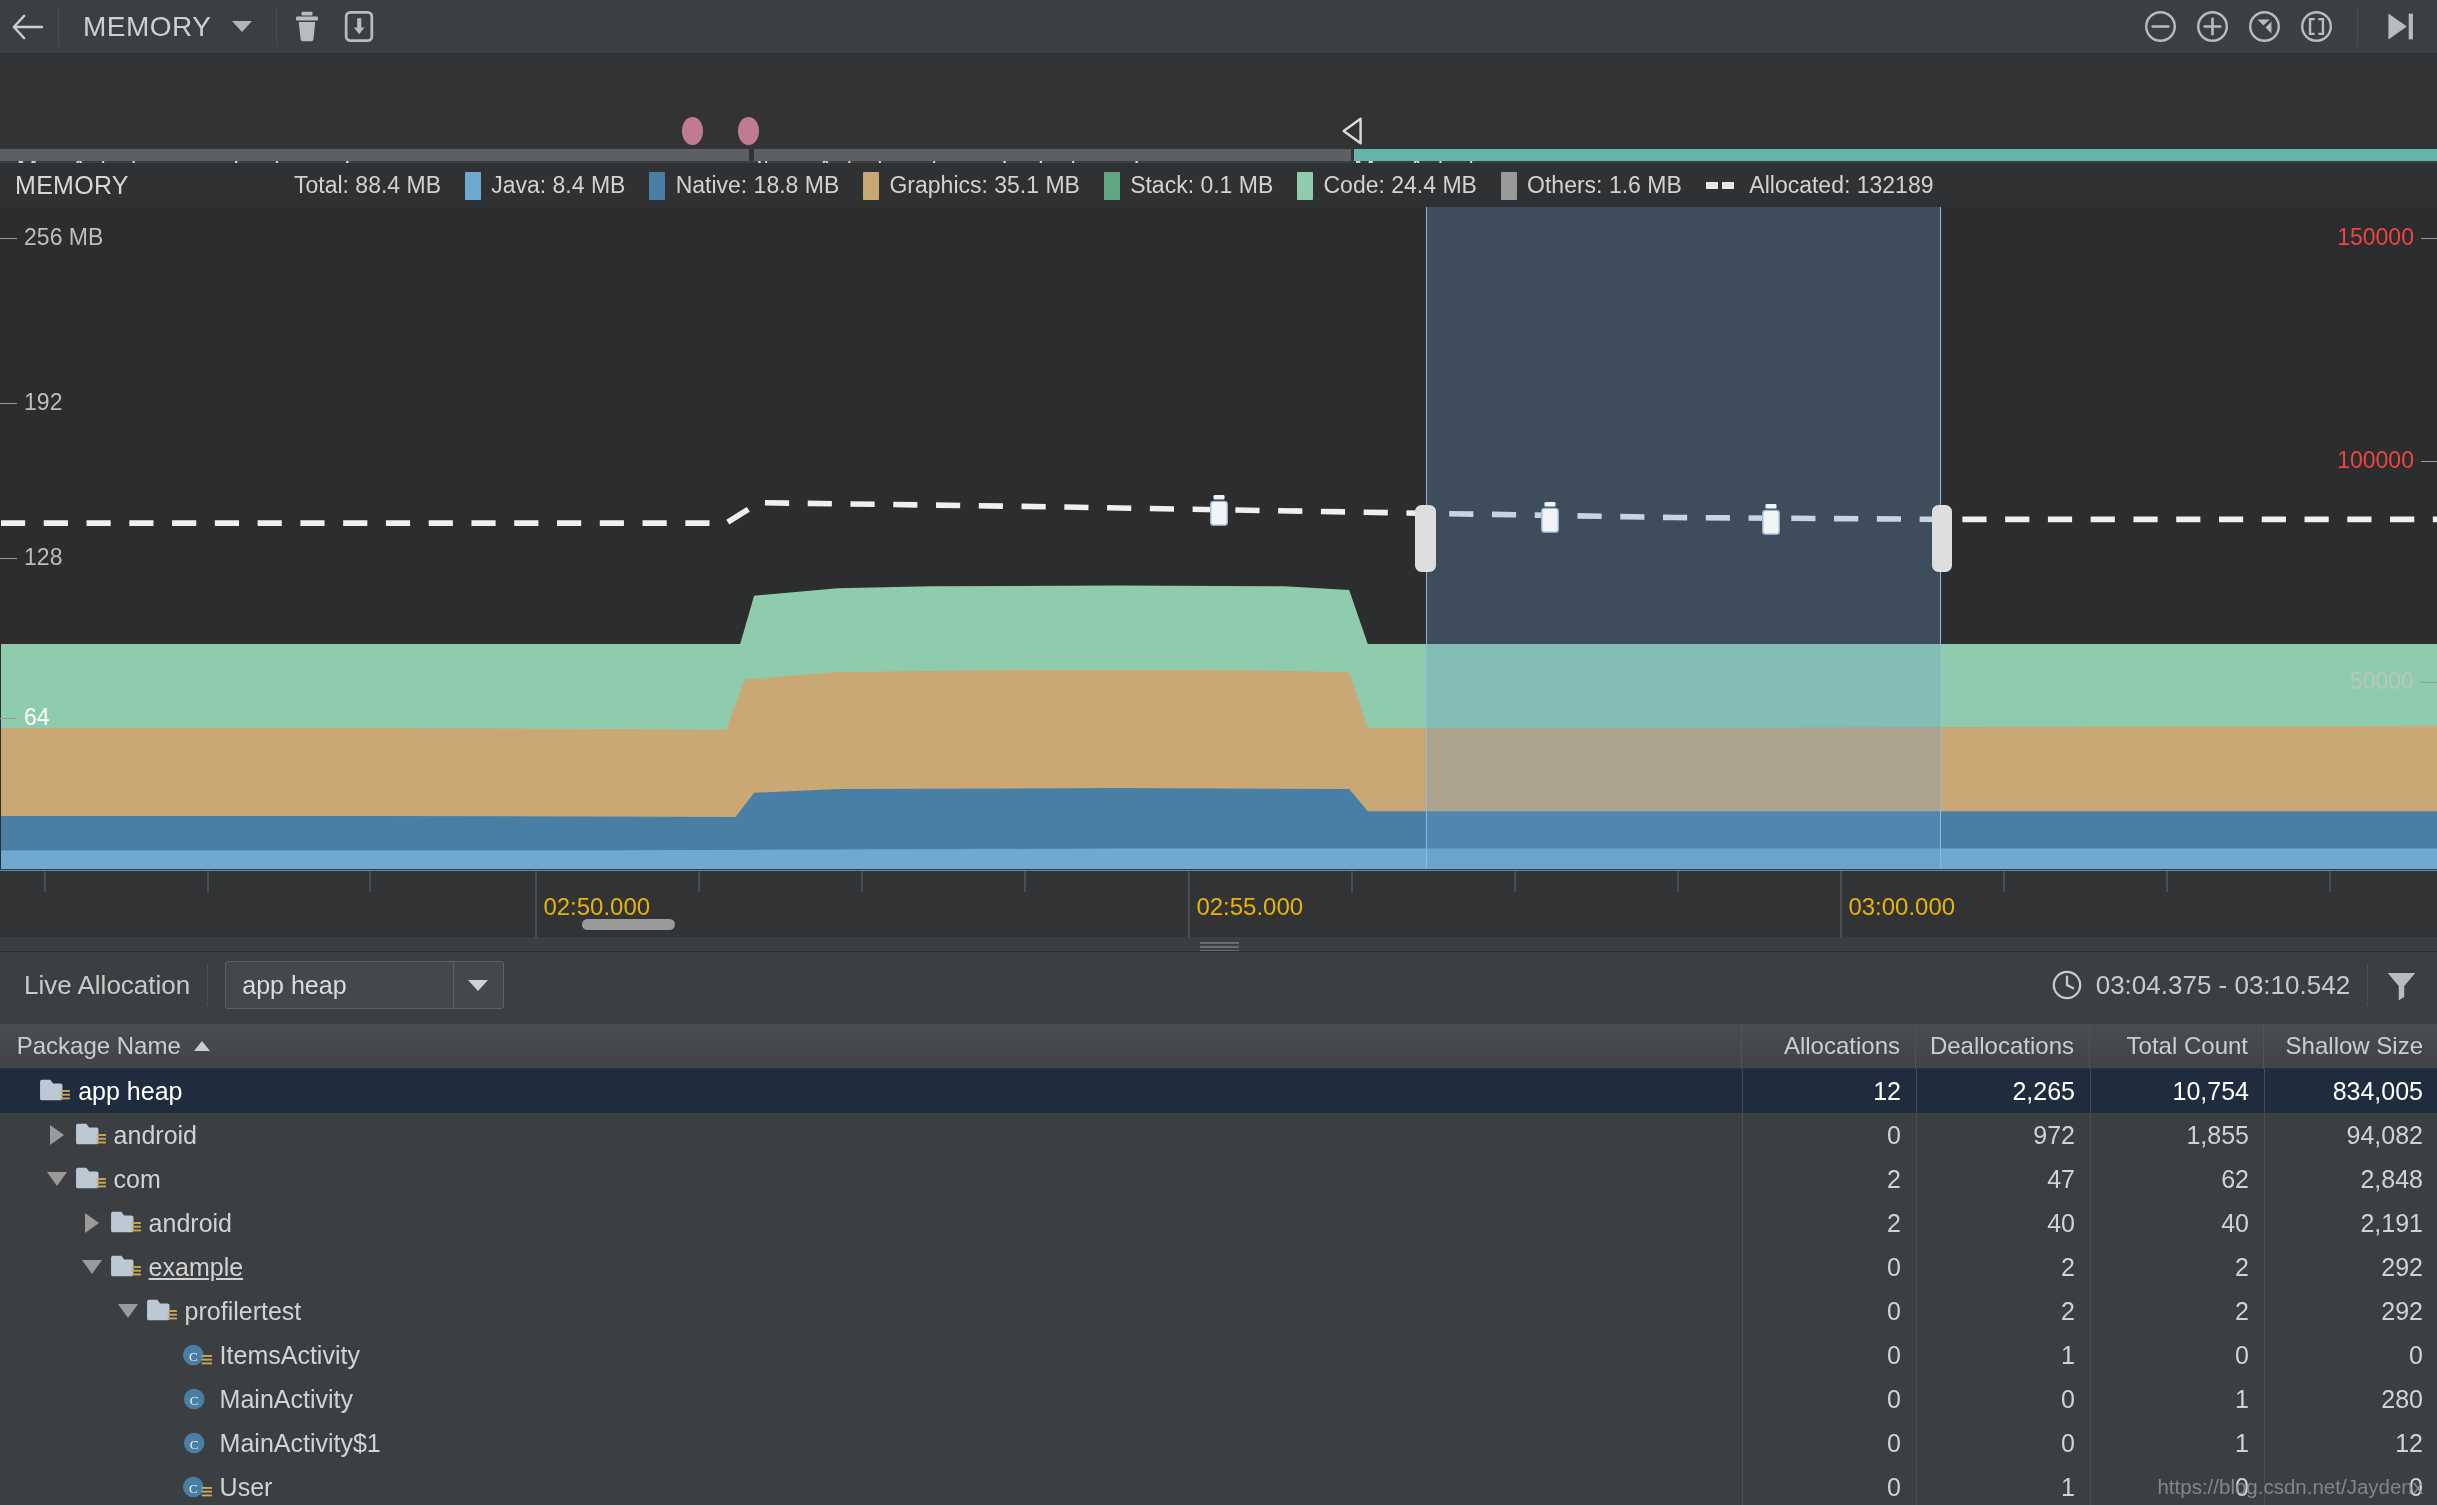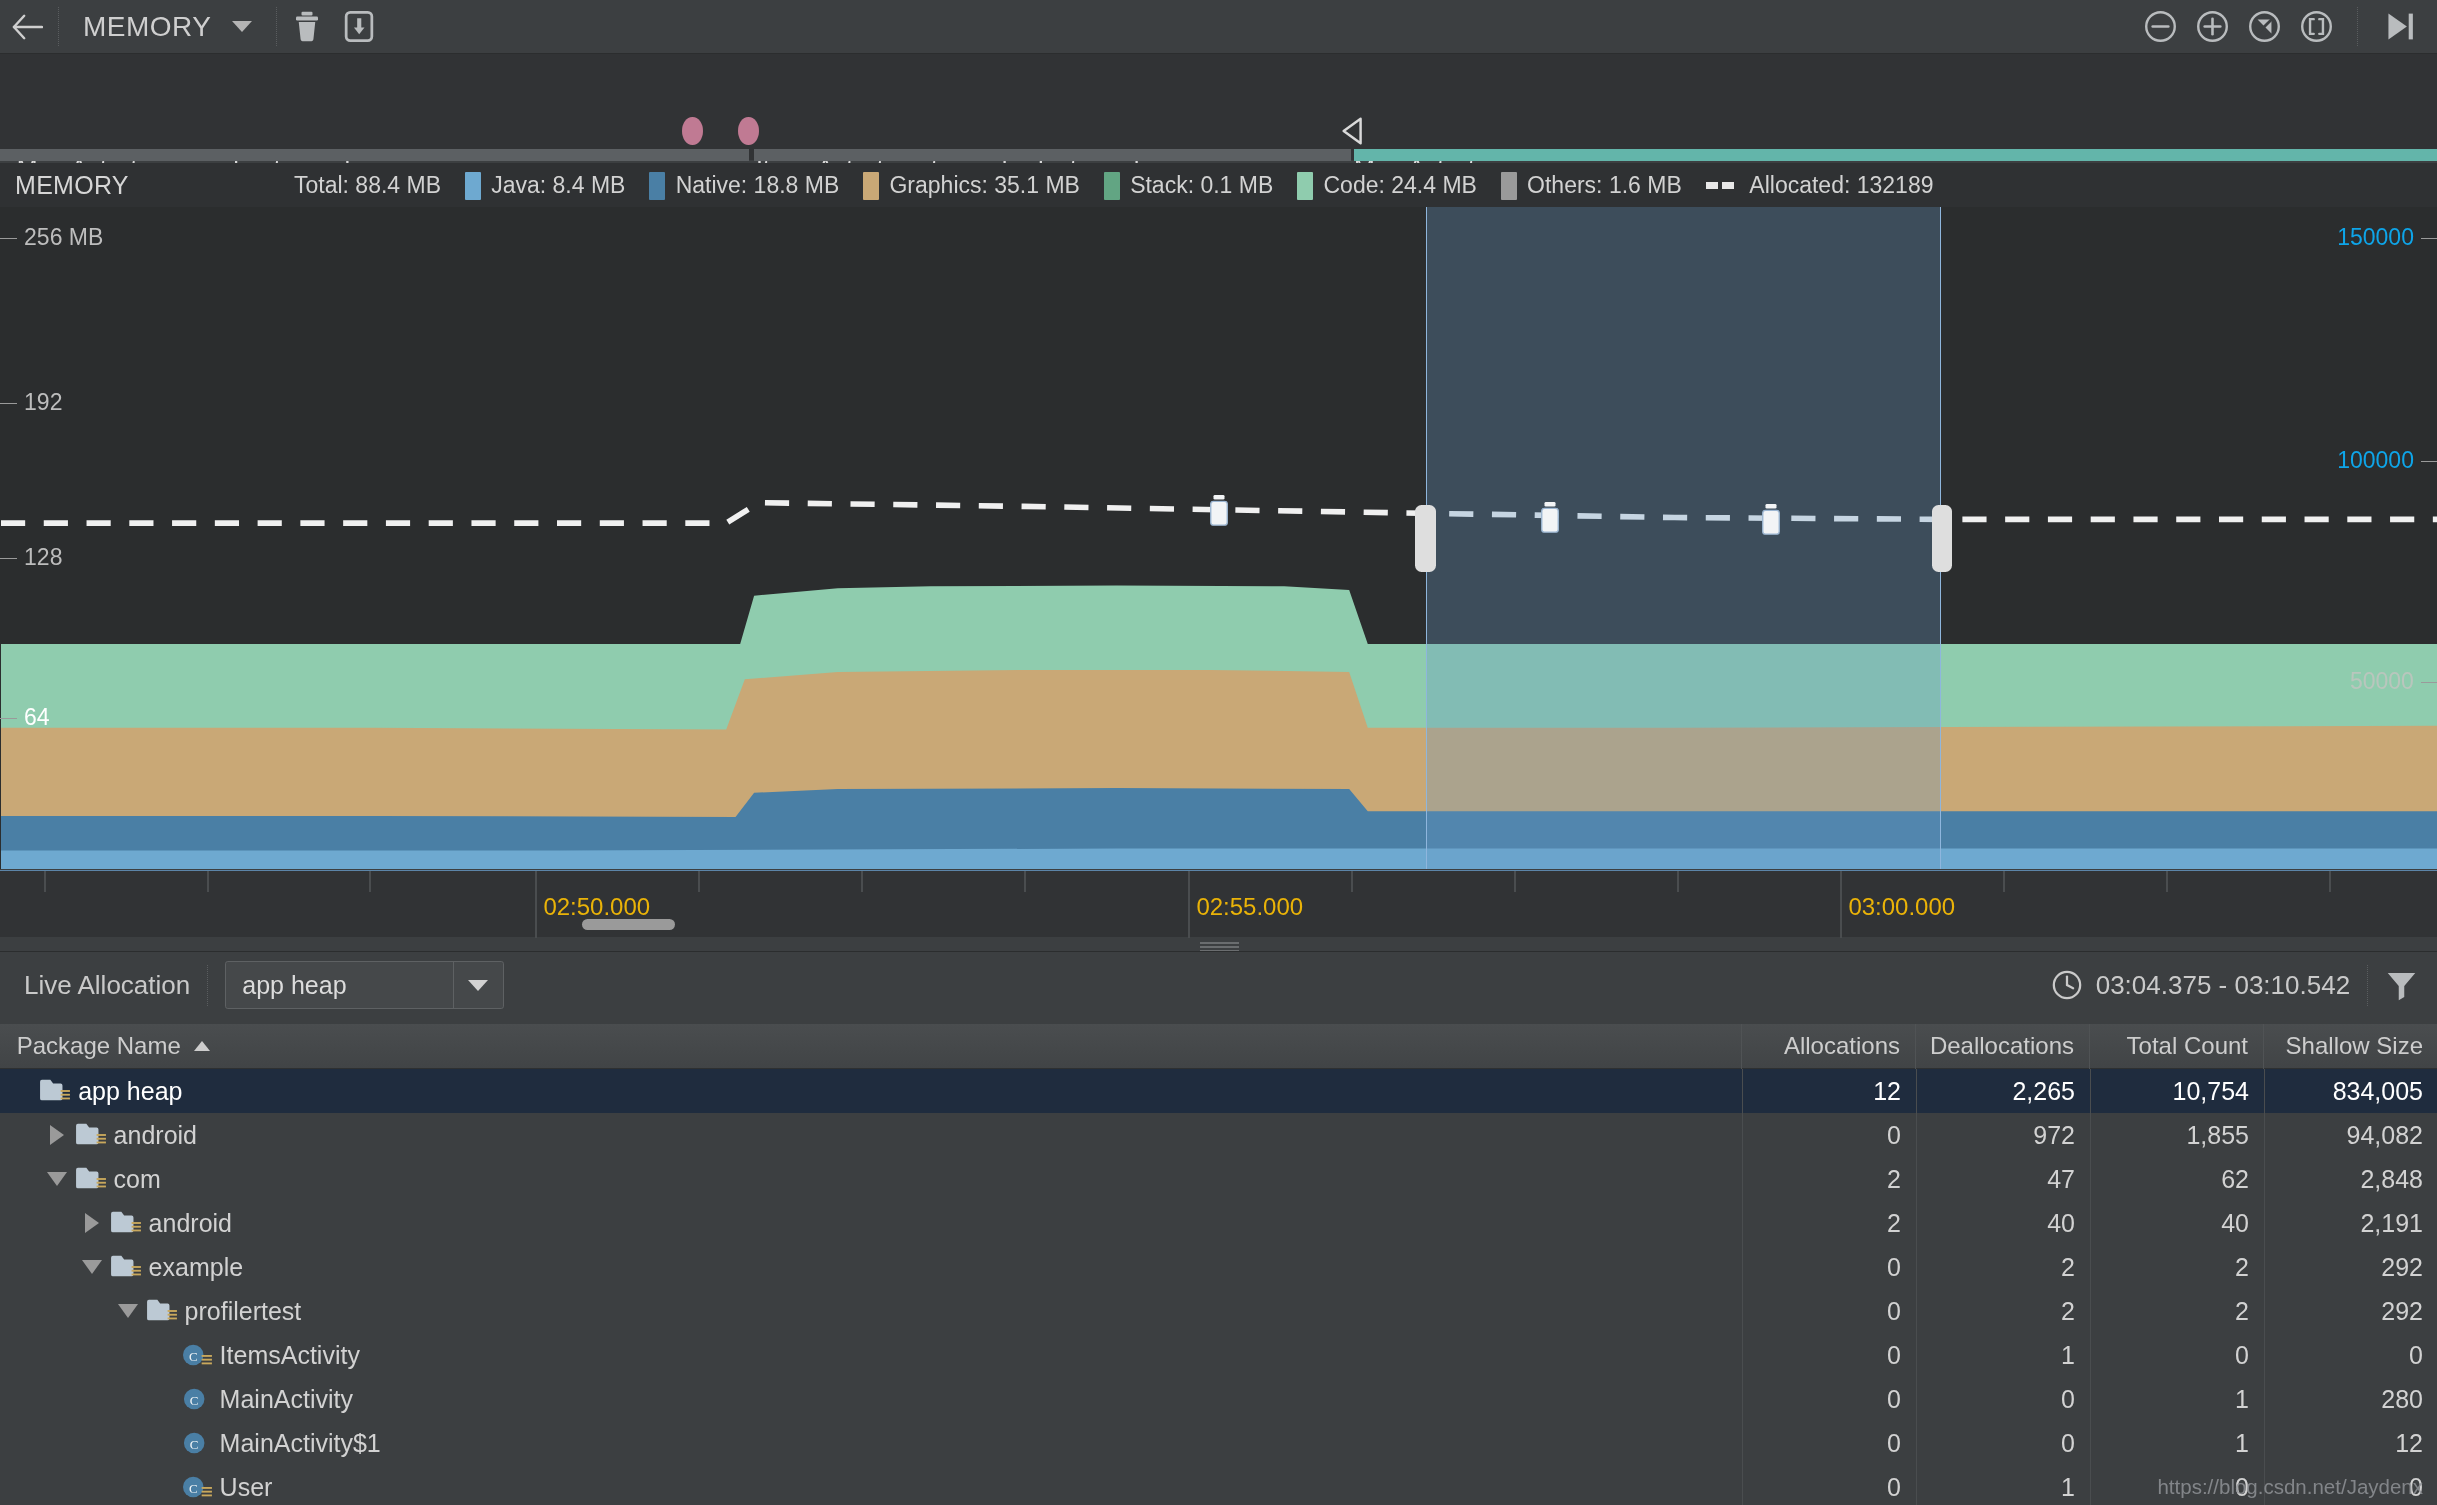--- a/index.html
+++ b/index.html
@@ -74,21 +74,21 @@
   
   .chart-area {
     position: absolute; left: 0; top: 207px; width: 2438px; height: 662px;
     background: #2b2d2e; overflow: hidden;
   }
   .chart-svg { position: absolute; left: 0; top: 0; }
   .axis-left {
     position: absolute; left: 0; font-size: 23px; color: #bdbdbd; white-space: nowrap;
   }
   .axis-right {
-    position: absolute; right: 0; font-size: 23px; color: #0ea5e9; white-space: nowrap; text-align: right;
+    position: absolute; right: 0; font-size: 23px; color: #ef4444; white-space: nowrap; text-align: right;
   }
   .tickdash { display: inline-block; width: 16.7px; border-top: 1.9px solid #9a9a9a; vertical-align: middle; margin-right: 7.4px; }
   .tickdash-r { display: inline-block; width: 16.7px; border-top: 1.9px solid #9a9a9a; vertical-align: middle; margin-left: 7.4px; }
 
   .selection {
     position: absolute; top: 0; height: 662px;
     background: rgba(104,151,197,0.30);
     border-left: 1.9px solid #8fb6dd; border-right: 1.9px solid #8fb6dd;
   }
   .sel-handle {
@@ -510,21 +510,21 @@
               </svg>
             </div>
             <span>android</span>
           </div>
           <div class="cell-num" style="width: 174px;">2</div>
           <div class="cell-num" style="width: 174px;">40</div>
           <div class="cell-num" style="width: 174px;">40</div>
           <div class="cell-num" style="width: 174px;">2,191</div>
         </div>
         <div class="row">
-          <div class="cell-name" style="padding-left: 76px;">
+          <div class="cell-name" style="padding-left: 76px; text-decoration: underline;">
             <div class="twisty">
               <div class="tri-down"></div>
             </div>
             <div class="ic">
               <svg width="32" height="28" viewBox="0 0 34 30">
                 <path d="M1 5 a2 2 0 0 1 2-2 h9 l3 4 h8 a2 2 0 0 1 2 2 v14 a2 2 0 0 1 -2 2 h-20 a2 2 0 0 1 -2 -2 Z" fill="#bcc9d4"></path>
                 <rect x="23" y="14" width="10" height="2" fill="#c9a85c"></rect>
                 <rect x="23" y="18" width="10" height="2" fill="#c9a85c"></rect>
                 <rect x="23" y="22" width="10" height="2" fill="#c9a85c"></rect>
               </svg>

